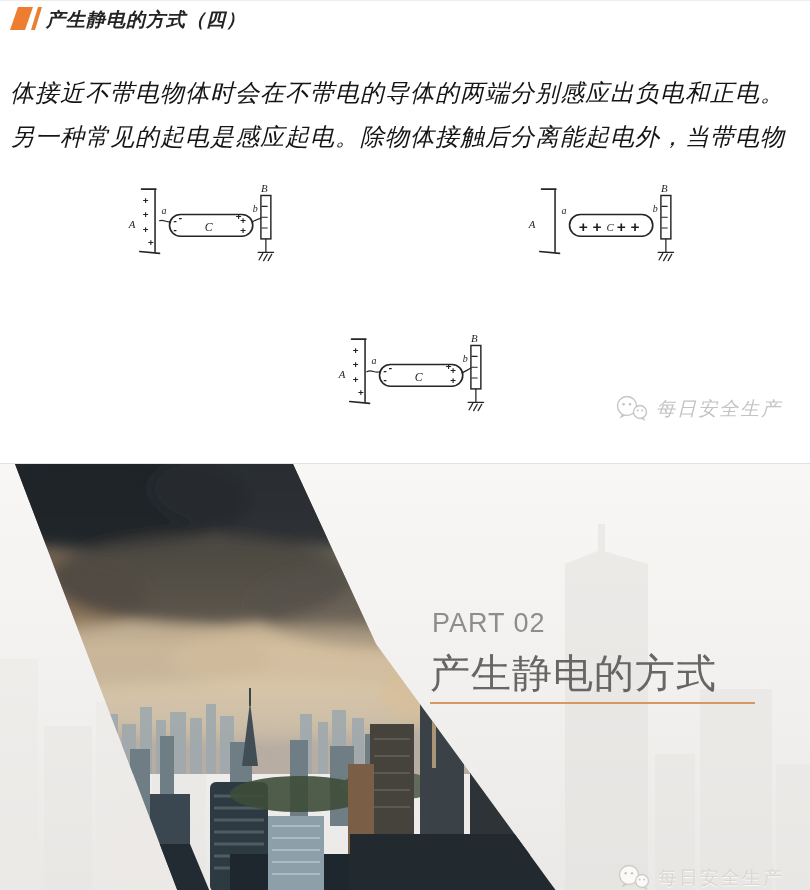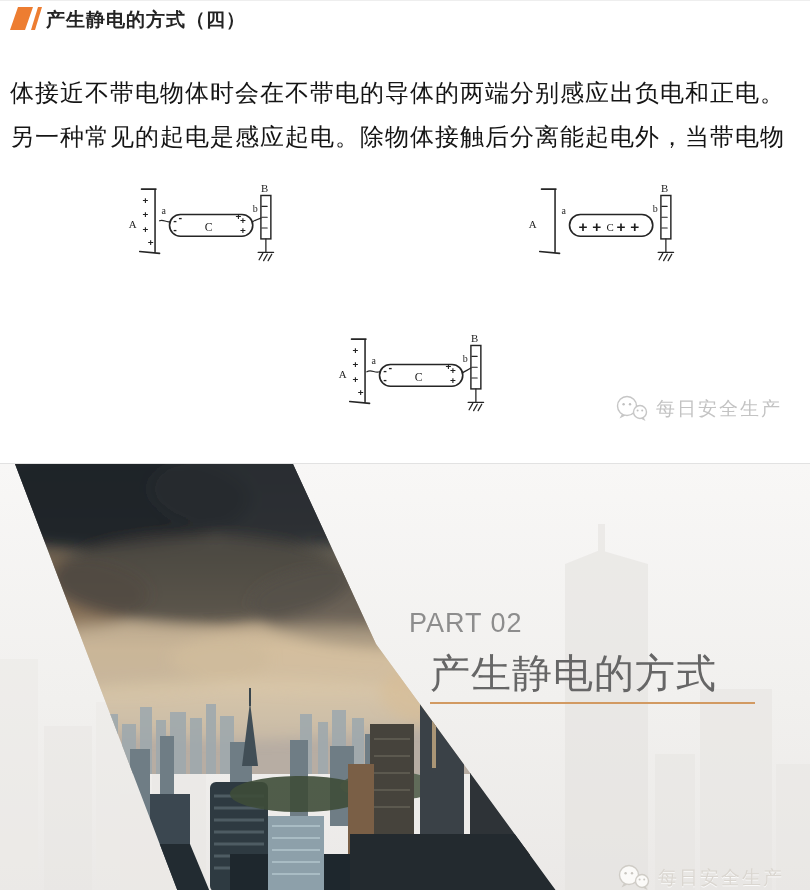--- a/index.html
+++ b/index.html
@@ -1,41 +1,41 @@
 <!DOCTYPE html>
 <html><head>
 <meta charset="utf-8">
 <style>
   html,body{margin:0;padding:0;background:#fff;}
   #page{position:relative;width:810px;height:890px;overflow:hidden;background:#fff;
         font-family:"Liberation Sans","DejaVu Sans",sans-serif;border-top:1px solid #eee;}
   .abs{position:absolute;}
 
   
-  #slide1{left:0;top:0;width:810px;height:448px;background:#fff;}
+  #slide1{left:0;top:0;width:810px;height:448px;background:#fff;font-style:italic;}
   #s1-title{left:46px;top:6px;font-size:19px;font-weight:bold;color:#242424;letter-spacing:1px;}
   #s1-body{left:10px;top:70px;width:800px;font-size:24px;line-height:44px;
            color:#151515;font-weight:500;letter-spacing:1px;}
   .diag{position:absolute;}
   .dg-ink{stroke:#252525;fill:none;stroke-linecap:round;}
   .dg-label{font-family:"Liberation Serif","DejaVu Serif",serif;fill:#1d1d1d;}
 
   
   .wm{display:flex;align-items:center;gap:4px;text-align:right;}
   .wm-text{font-size:19px;letter-spacing:2px;white-space:nowrap;}
   #wm1 .wm-text{color:#c3c3c3;text-shadow:0 1px 0 #ffffff;}
   #wm2 .wm-text{color:#dad6d0;text-shadow:0 1px 0 #fafafa;}
 
   
   #slide2{left:0;top:462px;width:810px;height:428px;overflow:hidden;
           background:linear-gradient(180deg,#f8f7f6 0%,#f1f0ee 55%,#ebe9e7 100%);
           border-top:1px solid #e2e2e2;}
   #photo{left:0;top:0;width:560px;height:428px;
          clip-path:polygon(15px 0px,293px 0px,376px 180px,557px 428px,178px 428px);}
-  #s2-part{left:409px;top:144px;font-size:27px;color:#8d8d8d;letter-spacing:1px;}
+  #s2-part{left:432px;top:144px;font-size:27px;color:#8d8d8d;letter-spacing:1px;}
   #s2-title{left:430px;top:182px;font-size:40px;color:#666666;letter-spacing:1px;}
   #s2-line{left:430px;top:238px;width:325px;height:2px;background:#d29a62;}
 </style>
 </head>
 <body>
 
 <div id="page">
 
   <div id="slide1" class="abs">
 

